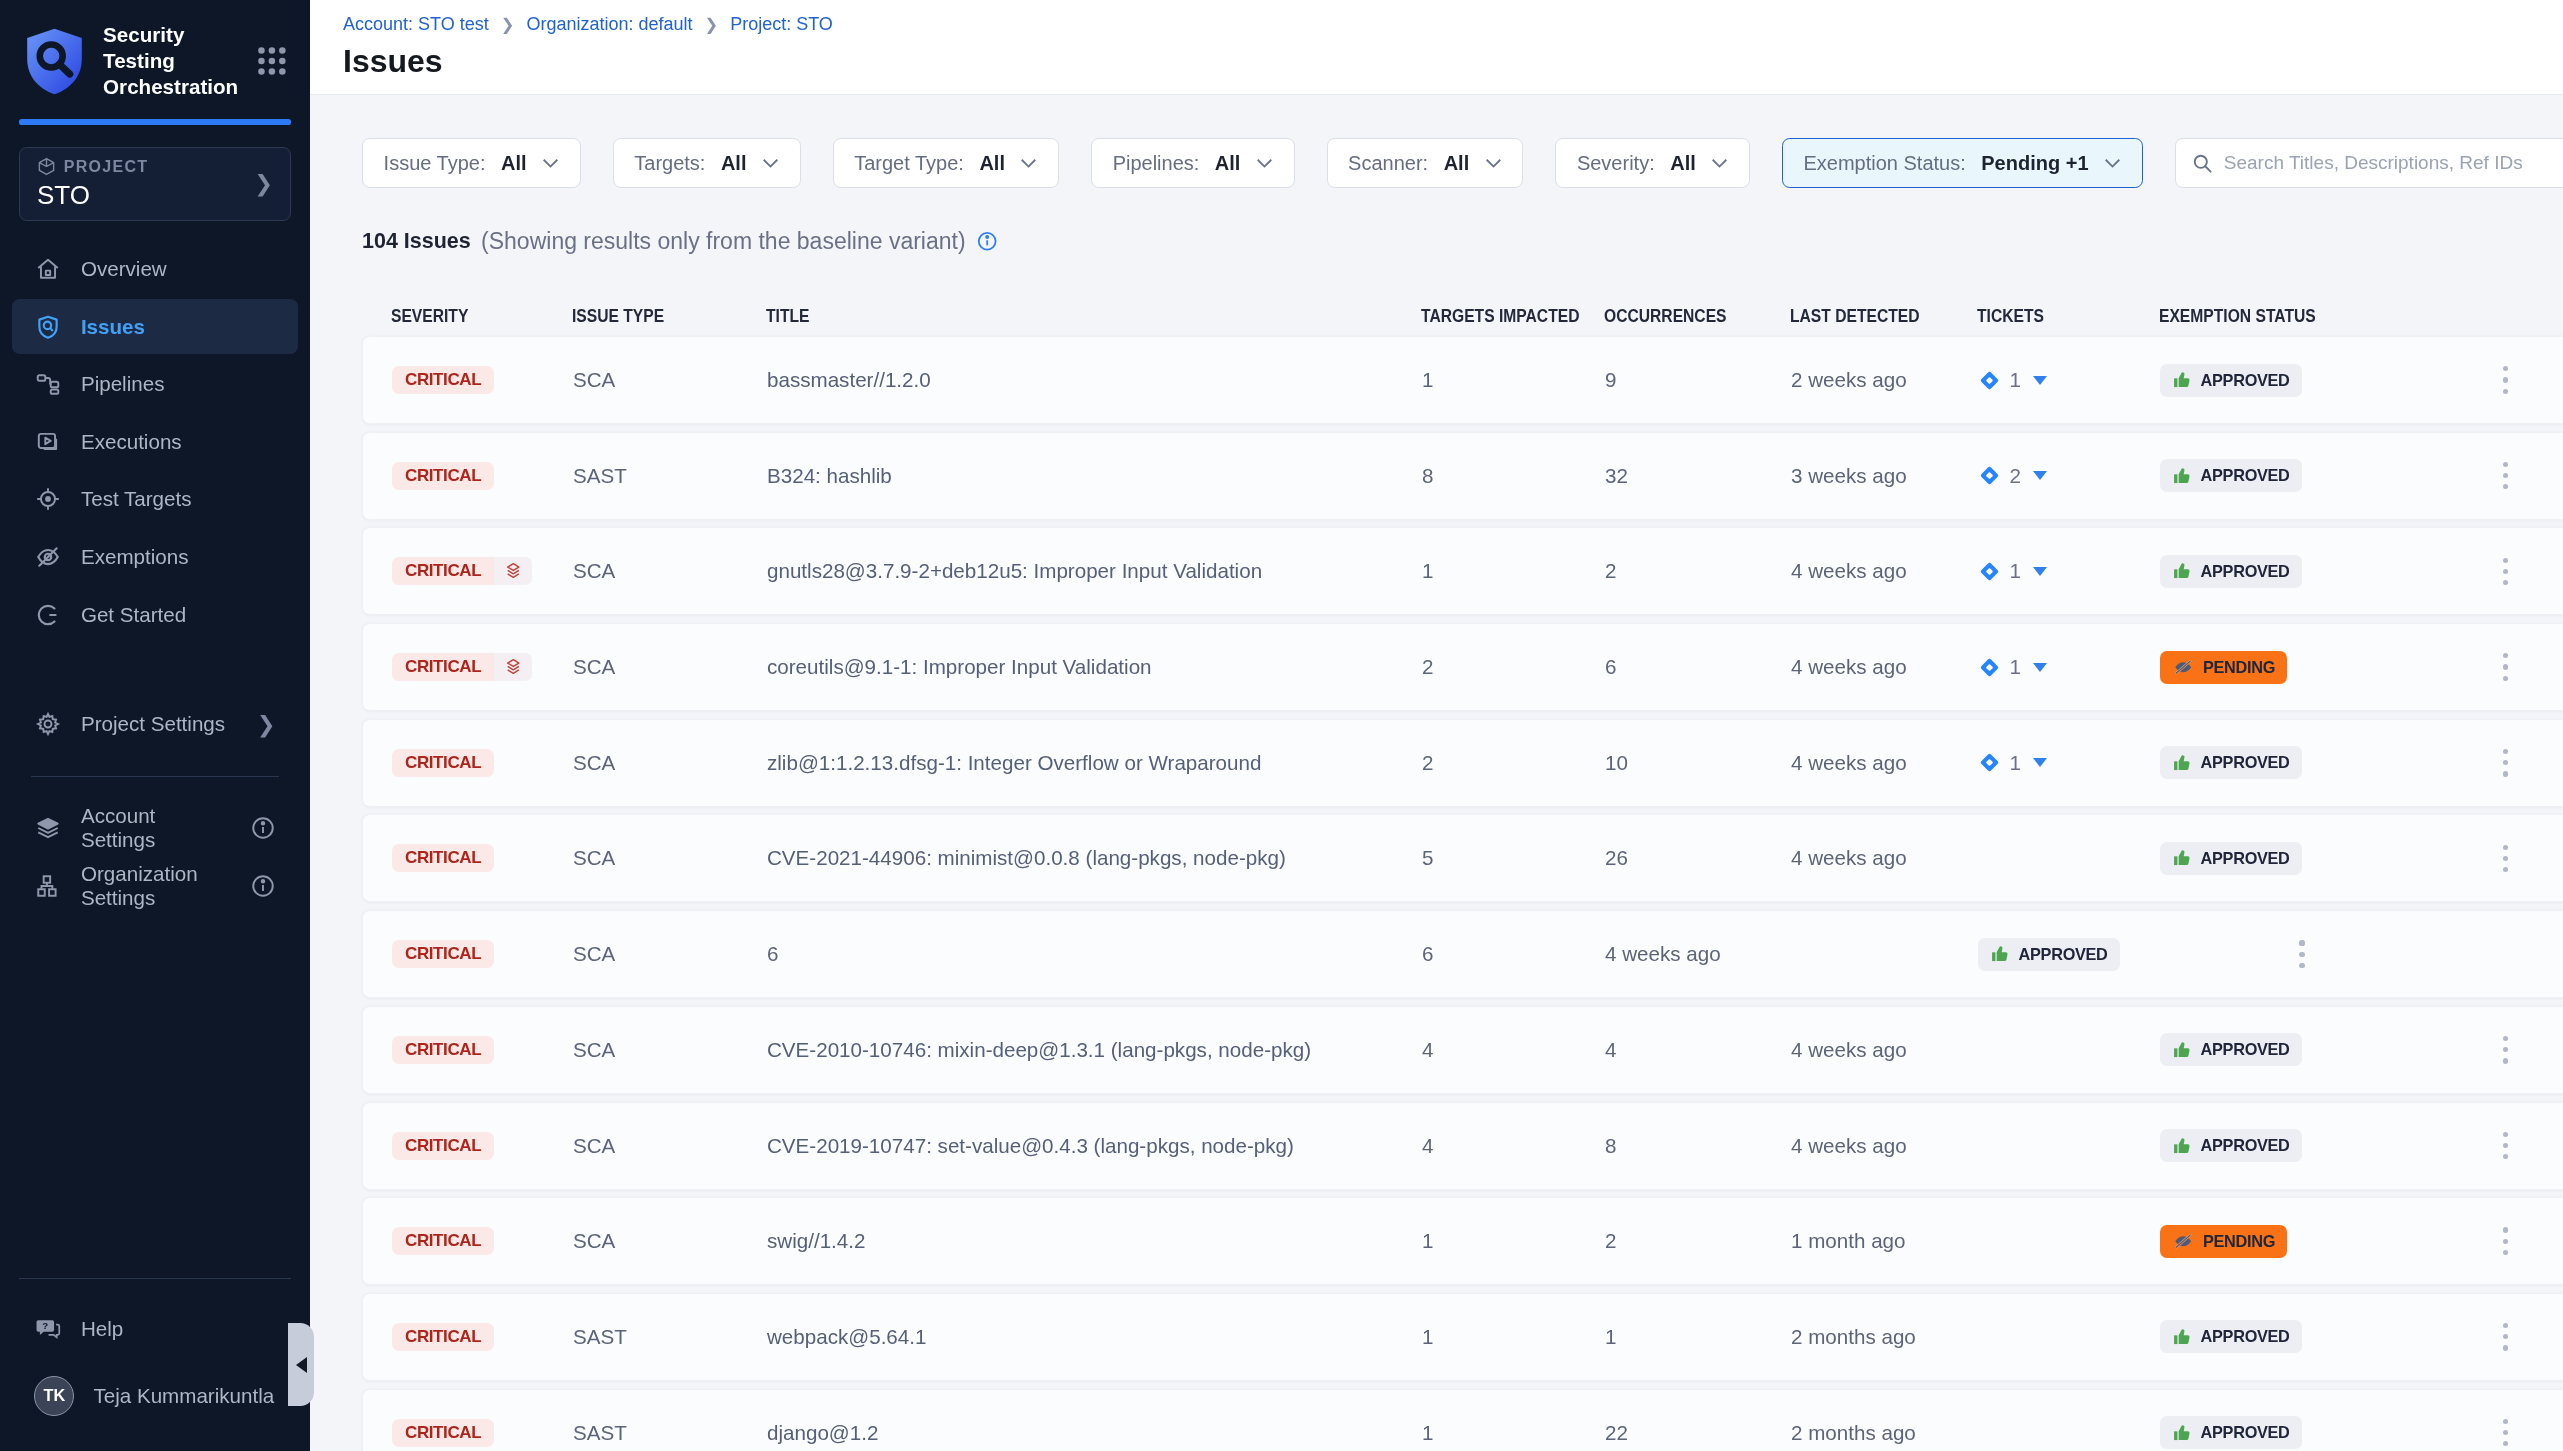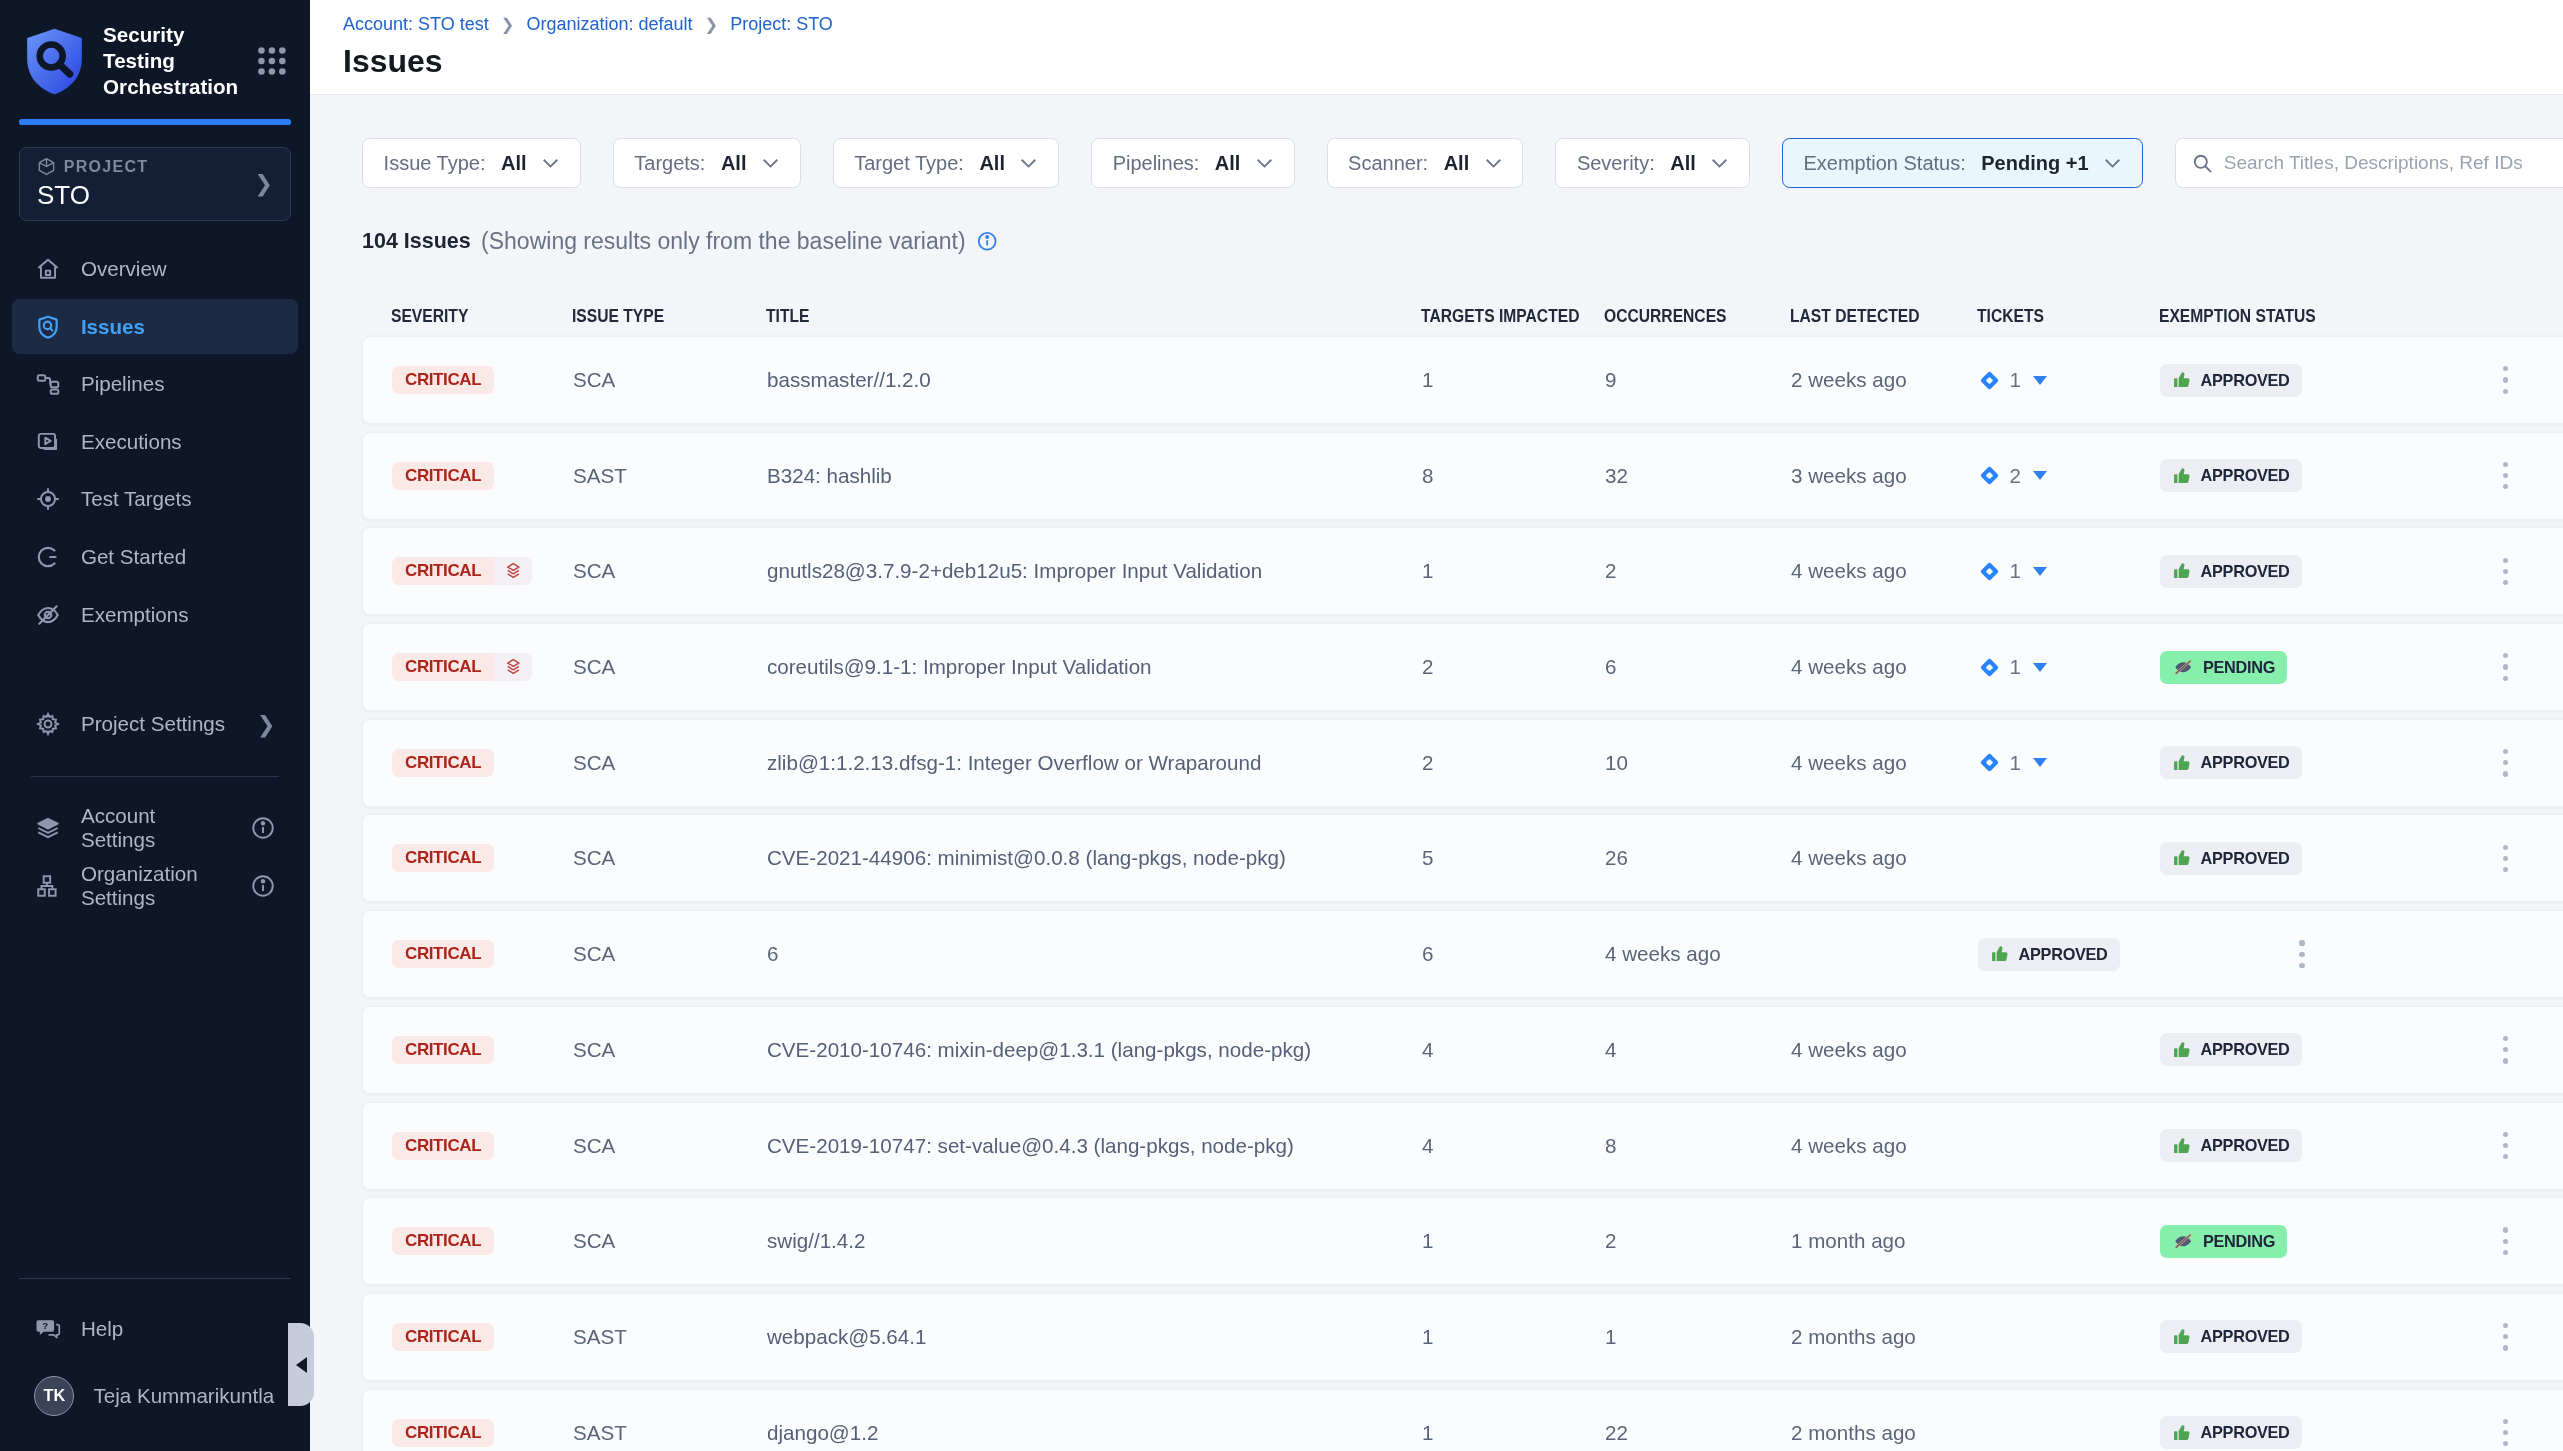--- a/index.html
+++ b/index.html
@@ -89,21 +89,21 @@
   .cell-type, .cell-title, .cell-num, .cell-date { font-size:20.6px; color:#5b6478; }
   .cell-title { color:#556078; padding-right:17px; white-space:nowrap; overflow:hidden; }
   .tickets-chip { display:flex; align-items:center; gap:8.6px; cursor:pointer; }
   .tickets-count { font-size:20.6px; color:#6a7186; }
   .caret-down { width:0; height:0; border-left:7.7px solid transparent;
     border-right:7.7px solid transparent; border-top:9.5px solid #2f80ed; margin-left:3.4px; }
   .status-badge { display:inline-flex; align-items:center; gap:8.6px; height:33px;
     border-radius:6.9px; padding:0 12px; font-size:16.3px; font-weight:bold;
     color:#20263a; letter-spacing:-0.3px; }
   .status-badge.approved { background:#eceef3; }
-  .status-badge.pending { background:#86efac; }
+  .status-badge.pending { background:#f97316; }
   .kebab { display:flex; flex-direction:column; gap:6px; align-items:center;
     justify-self:center; padding:6.9px 12px; cursor:pointer; }
   .kebab i { width:5.2px; height:5.2px; border-radius:50%; background:#b0b7c9; }
 </style>
 </head>
 <body>
 
 <div class="app">
 
   <aside class="sidebar">
@@ -200,35 +200,35 @@
               <line x1="12" y1="18" x2="12" y2="22"></line>
               <line x1="2" y1="12" x2="6" y2="12"></line>
               <line x1="18" y1="12" x2="22" y2="12"></line>
             </svg>
         </span>
         <span>Test Targets</span>
       </div>
       <div class="nav-item">
         <span class="ico">
           <svg width="26" height="26" viewBox="0 0 24 24" fill="none" stroke="#8e97ab" stroke-width="2" stroke-linecap="round">
-              <path d="M18 6 A8.5 8.5 0 1 0 18 18"></path>
-              <line x1="14" y1="12" x2="19" y2="12"></line>
-            </svg>
-        </span>
-        <span>Get Started</span>
-      </div>
-      <div class="nav-item">
-        <span class="ico">
-          <svg width="26" height="26" viewBox="0 0 24 24" fill="none" stroke="#8e97ab" stroke-width="2" stroke-linecap="round">
               <path d="M3 12 C5.5 7.5 8.7 5.5 12 5.5 S18.5 7.5 21 12 C18.5 16.5 15.3 18.5 12 18.5 S5.5 16.5 3 12 Z"></path>
               <circle cx="12" cy="12" r="3"></circle>
               <line x1="4" y1="20" x2="20" y2="4"></line>
             </svg>
         </span>
         <span>Exemptions</span>
+      </div>
+      <div class="nav-item">
+        <span class="ico">
+          <svg width="26" height="26" viewBox="0 0 24 24" fill="none" stroke="#8e97ab" stroke-width="2" stroke-linecap="round">
+              <path d="M18 6 A8.5 8.5 0 1 0 18 18"></path>
+              <line x1="14" y1="12" x2="19" y2="12"></line>
+            </svg>
+        </span>
+        <span>Get Started</span>
       </div>
 
       <div class="nav-gap"></div>
 
       <div class="nav-item">
         <span class="ico">
           <svg width="26" height="26" viewBox="0 0 24 24" fill="none" stroke="#8e97ab" stroke-width="1.8">
               <circle cx="12" cy="12" r="3.2"></circle>
               <path d="M12 2.8 L13.3 5.4 L16 4.6 L16.4 7.6 L19.4 8 L18.6 10.7 L21.2 12 L18.6 13.3 L19.4 16 L16.4 16.4 L16 19.4 L13.3 18.6 L12 21.2 L10.7 18.6 L8 19.4 L7.6 16.4 L4.6 16 L5.4 13.3 L2.8 12 L5.4 10.7 L4.6 8 L7.6 7.6 L8 4.6 L10.7 5.4 Z"></path>
             </svg>

